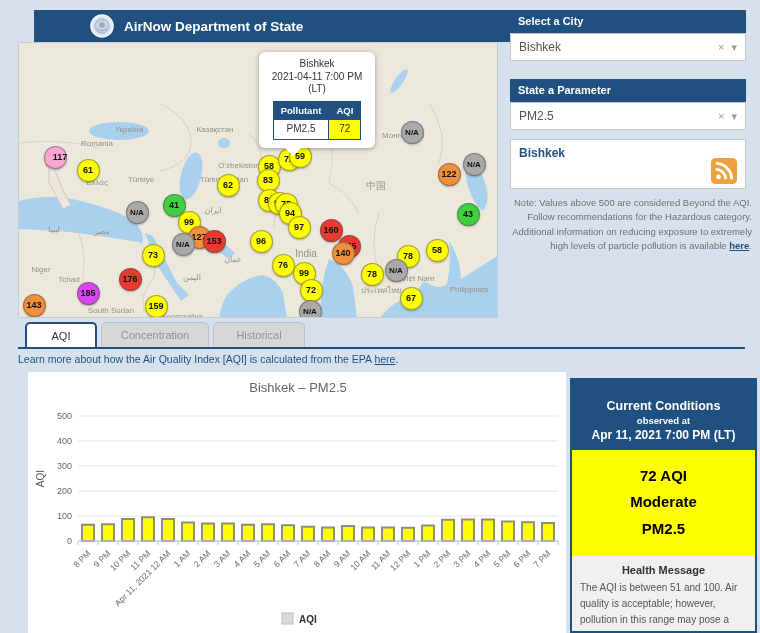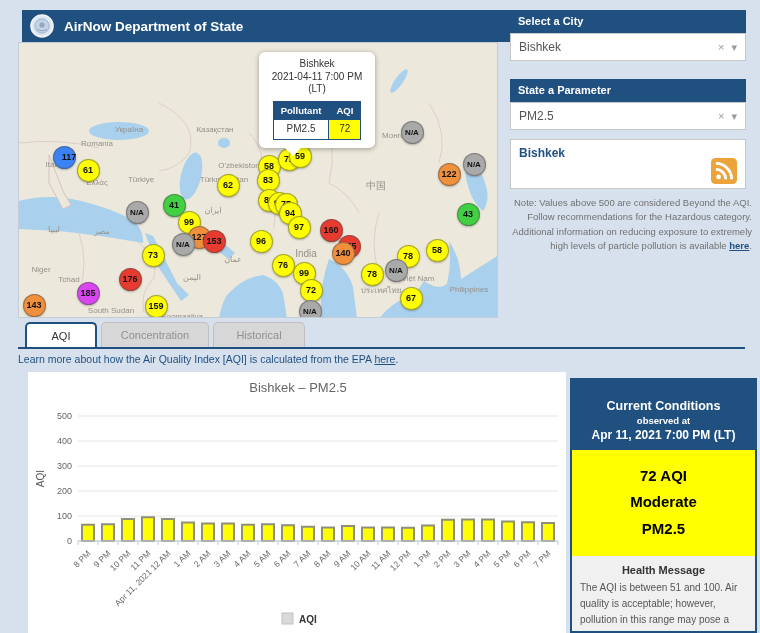--- a/index.html
+++ b/index.html
@@ -1,20 +1,20 @@
 <!DOCTYPE html>
 <html><head>
 <meta charset="utf-8">
 <style>
   html,body{margin:0;padding:0;background:#d7e1ed;}
   #page{position:relative;width:760px;height:633px;overflow:hidden;background:#d7e1ed;
         font-family:"Liberation Sans",sans-serif;}
   
-  #app-header{position:absolute;left:22px;top:10px;width:492px;height:32px;background:#1f5080;
-    display:flex;align-items:center;color:#fff;font-size:13.5px;font-weight:bold;}
+  #app-header{position:absolute;left:34px;top:10px;width:492px;height:32px;background:#1f5080;
+    display:flex;align-items:center;color:#fff;font-size:13.5px;font-weight:bold;padding-left:48px;}
   #app-header .seal{margin:0 10px 0 8px;display:flex;}
   
   #map{position:absolute;left:18px;top:42px;width:480px;height:276px;background:#ece8db;
     overflow:hidden;border:1px solid #c2cdd8;box-sizing:border-box;}
   #map svg.mapbg{position:absolute;left:0;top:0;}
   .map-label{position:absolute;transform:translate(-50%,-50%);color:#96918a;font-size:8px;white-space:nowrap;pointer-events:none;}
   .marker{position:absolute;width:23px;height:23px;border-radius:50%;display:flex;align-items:center;justify-content:center;
     font-size:9px;font-weight:bold;color:#111;border:1px solid rgba(80,80,80,.5);box-sizing:border-box;
     box-shadow:0 1px 2px rgba(0,0,0,.25);}
   
@@ -130,21 +130,21 @@
         <div class="map-label" style="left: 163px; top: 273px;">Soomaaliya</div>
         <div class="map-label" style="left: 399px; top: 235px;">Việt Nam</div>
         <div class="map-label" style="left: 450px; top: 246px;">Philippines</div>
         <div class="map-label" style="left: 83px; top: 188px;">مصر</div>
         <div class="map-label" style="left: 35px; top: 186px;">ليبيا</div>
         <div class="map-label" style="left: 214px; top: 216px;">عمان</div>
         <div class="map-label" style="left: 173px; top: 234px;">اليمن</div>
         <div class="map-label" style="left: 362px; top: 247px;">ประเทศไทย</div>
       </div>
     <div id="markers">
-        <div class="marker" style="left: 34px; top: 102.5px; background: #3b82f6; padding-left: 9px;">117</div>
+        <div class="marker" style="left: 25px; top: 102.5px; background: #f9a8d4; padding-left: 9px;">117</div>
         <div class="marker" style="left: 57.5px; top: 115.5px; background: rgb(255, 255, 0);">61</div>
         <div class="marker" style="left: 106.5px; top: 157.5px; background: rgb(169, 169, 169); font-size: 8px;">N/A</div>
         <div class="marker" style="left: 143.5px; top: 150.5px; background: rgb(65, 208, 65);">41</div>
         <div class="marker" style="left: 197.5px; top: 130.5px; background: rgb(255, 255, 0);">62</div>
         <div class="marker" style="left: 238.5px; top: 111.5px; background: rgb(255, 255, 0);">58</div>
         <div class="marker" style="left: 258.5px; top: 104.5px; background: rgb(255, 255, 0);">72</div>
         <div class="marker" style="left: 269.5px; top: 101.5px; background: rgb(255, 255, 0);">59</div>
         <div class="marker" style="left: 237.5px; top: 125.5px; background: rgb(255, 255, 0);">83</div>
         <div class="marker" style="left: 238.5px; top: 145.5px; background: rgb(255, 255, 0);">88</div>
         <div class="marker" style="left: 248.5px; top: 148.5px; background: rgb(255, 255, 0);">93</div>

